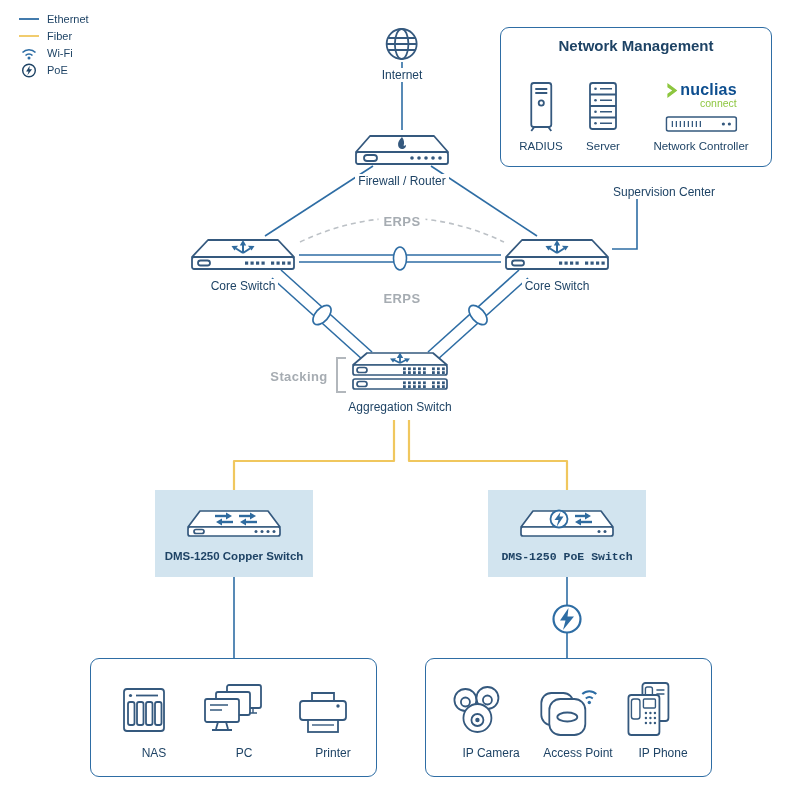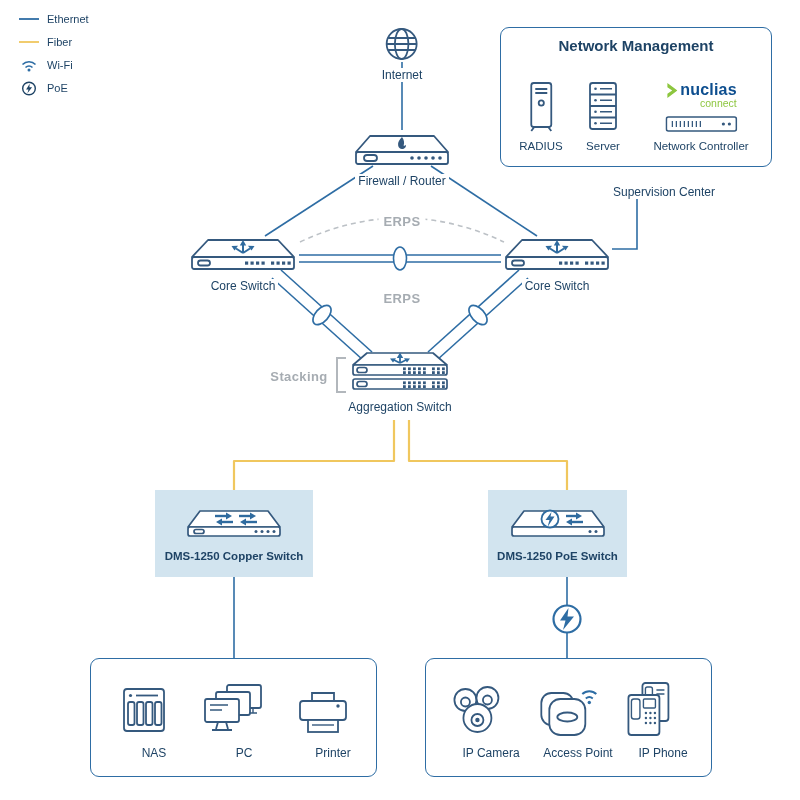--- a/index.html
+++ b/index.html
@@ -20,21 +20,21 @@
          font-size:15px;color:#1e4365;}
   .mi{position:absolute;display:flex;flex-direction:column;align-items:center;transform:translateX(-50%);}
   .mi .iconbox{height:52px;display:flex;flex-direction:column;align-items:center;justify-content:flex-end;}
   .mi .lbl{font-size:11.5px;margin-top:7px;white-space:nowrap;}
   .ep{position:absolute;display:flex;flex-direction:column;align-items:center;transform:translateX(-50%);}
   .ep .iconbox{height:58px;display:flex;align-items:flex-end;}
   .ep .lbl{font-size:12px;margin-top:9px;white-space:nowrap;padding-left:20px;}
   .hl{position:absolute;background:#d2e4ef;border-radius:0;display:flex;flex-direction:column;
       align-items:center;padding-top:14px;box-sizing:border-box;z-index:3;}
   .hl .lbl{font-weight:bold;font-size:11.5px;margin-top:10px;white-space:nowrap;color:#1e4365;}
-  .legend{position:absolute;left:18px;top:12px;display:flex;flex-direction:column;gap:9px;z-index:4;text-align:right;}
+  .legend{position:absolute;left:18px;top:12px;display:flex;flex-direction:column;gap:3px;z-index:4;text-align:right;}
   .lg-row{display:flex;align-items:center;gap:7px;font-size:11px;height:14px;color:#1e4365;}
   .nuclias{display:flex;flex-direction:column;align-items:flex-end;margin-bottom:6px;}
   .nuclias .row{display:flex;align-items:center;gap:3px;}
   .nuclias .brand{font-weight:bold;font-size:16px;color:#0d4e8f;letter-spacing:.2px;}
   .nuclias .brandsub{font-size:10.5px;color:#8dc63f;margin-top:-2px;}
   .poe-badge{position:absolute;transform:translate(-50%,-50%);z-index:3;line-height:0;}
 </style>
 </head>
 <body>
 
@@ -318,21 +318,21 @@
       <g fill="#35597e" stroke="none">
         <circle cx="70" cy="27.5" r="1.5"></circle>
           <circle cx="76" cy="27.5" r="1.5"></circle>
           <circle cx="82" cy="27.5" r="1.5"></circle>
           <circle cx="88" cy="27.5" r="1.5"></circle>
       </g>
     </svg>
     <span class="lbl">DMS-1250 Copper Switch</span>
   </div>
 
-  <div class="hl" style="left:488px;top:490px;width:139px;height:87px;">
+  <div class="hl" style="left:488px;top:490px;width:158px;height:87px;font-family:Liberation Mono, monospace;">
     <svg width="96" height="36" viewBox="0 0 96 36" fill="none" stroke="#35597e" stroke-width="1.7" stroke-linejoin="round">
       <polygon points="14,7 82,7 94,23 2,23" fill="#fff"></polygon>
       <rect x="2" y="23" width="92" height="9" rx="2" fill="#fff"></rect>
       <g>
         <circle cx="40" cy="15" r="8.5" fill="#fff" stroke="#2f6b9f" stroke-width="1.8"></circle>
         <polygon points="41.5,8 35.5,16 39.5,16 37.5,23 44.5,12.5 40.5,12.5" fill="#2f6b9f" stroke="none"></polygon>
       </g>
       <g stroke="#2f6b9f" stroke-width="2.4">
         <line x1="56" y1="12" x2="66" y2="12"></line>
           <polygon points="66,8.5 72,12 66,15.5" fill="#2f6b9f" stroke="none"></polygon>

